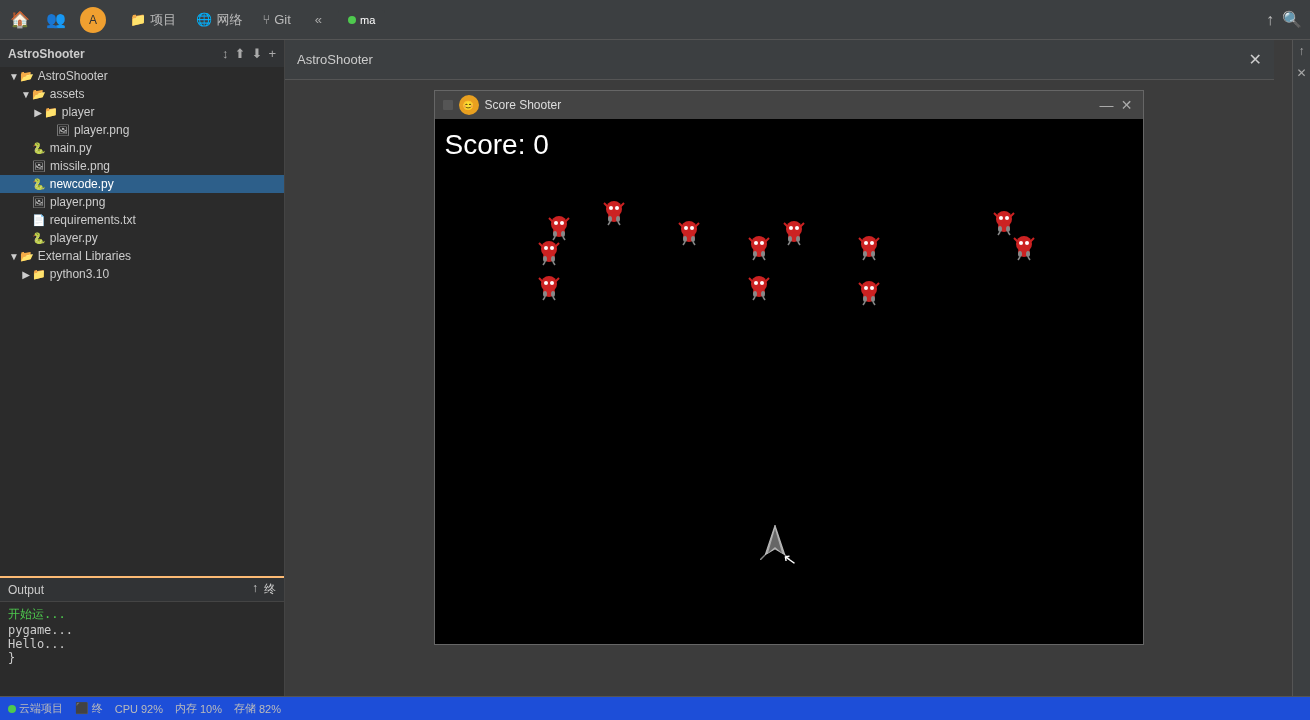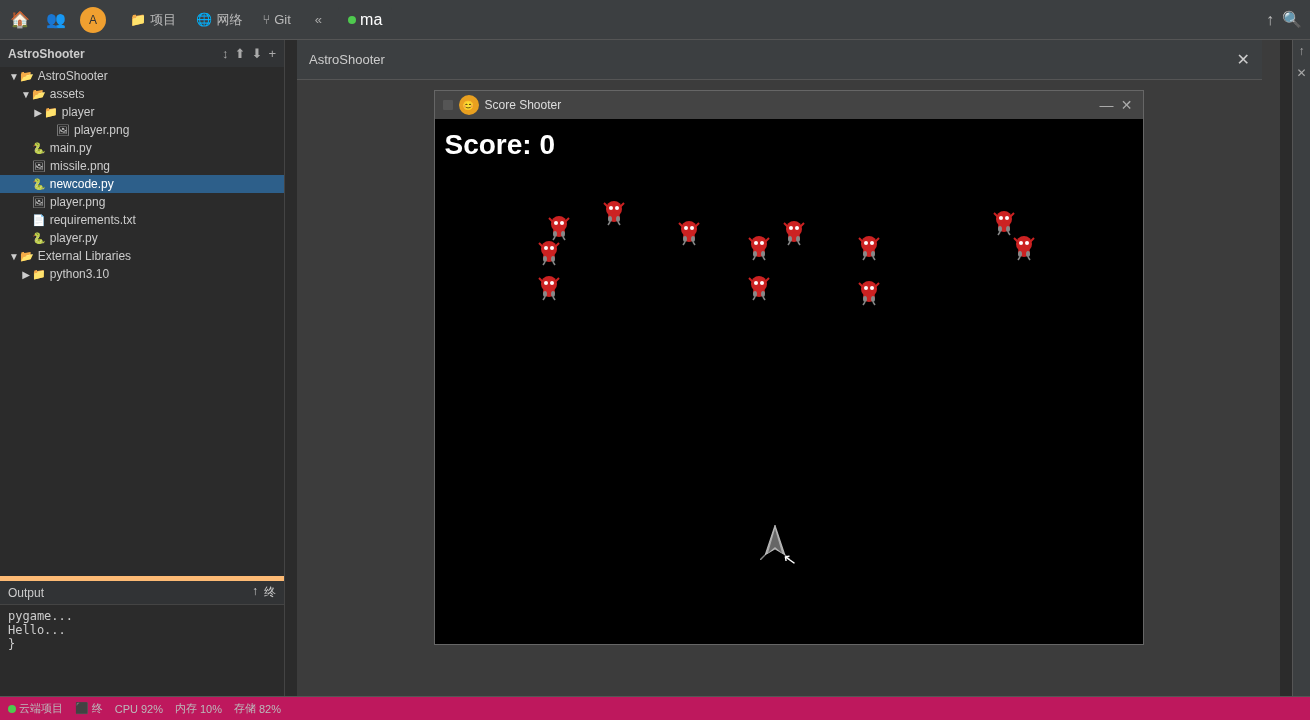--- a/index.html
+++ b/index.html
@@ -70,21 +70,21 @@
     .tab-bar {
       display: flex;
       align-items: center;
       margin-left: 8px;
       gap: 2px;
     }
     .tab-item {
       padding: 4px 10px;
       background: #4c5052;
       border-radius: 3px 3px 0 0;
-      font-size: 16px;
+      font-size: 11px;
       color: #ccc;
       cursor: pointer;
       display: flex;
       align-items: center;
       gap: 4px;
     }
     .tab-item.active { background: #3c3f41; color: #fff; }
     .top-bar-right {
       margin-left: auto;
       display: flex;
@@ -95,21 +95,20 @@
       color: #bbb;
       font-size: 16px;
       cursor: pointer;
     }
 
     
     .main-content {
       display: flex;
       flex: 1;
       overflow: hidden;
-      gap: 12px;
     }
 
     
     .sidebar {
       width: 285px;
       background: #2b2b2b;
       display: flex;
       flex-direction: column;
       flex-shrink: 0;
       border-right: 1px solid #444;
@@ -153,21 +152,21 @@
     }
     .tree-item.selected { background: #2d5f8a; color: #fff; }
     .tree-item .indent { display: inline-block; }
     .tree-item .icon { margin-right: 4px; font-size: 11px; }
     .tree-toggle { width: 12px; display: inline-block; text-align: center; font-size: 10px; }
 
     
     .output-panel {
       height: 120px;
       background: #2b2b2b;
-      border-top: 5px solid #fdba74;
+      border-top: 2px solid #fdba74;
       display: flex;
       flex-direction: column;
     }
     .output-header {
       display: flex;
       align-items: center;
       justify-content: space-between;
       padding: 3px 8px;
       background: #313335;
       border-bottom: 1px solid #444;
@@ -254,21 +253,21 @@
       flex: 1;
       background: #000;
       position: relative;
       overflow: hidden;
     }
     .game-score {
       position: absolute;
       top: 10px;
       left: 10px;
       font-size: 28px;
-      font-weight: bold;
+      font-weight: normal;
       color: #fff;
       font-family: sans-serif;
     }
 
     
     .right-panel {
       width: 18px;
       background: #3c3f41;
       display: flex;
       flex-direction: column;
@@ -279,21 +278,21 @@
     }
     .right-panel-icon {
       font-size: 12px;
       color: #aaa;
       cursor: pointer;
     }
 
     
     .status-bar {
       height: 24px;
-      background: #be185d;
+      background: #1d4ed8;
       display: flex;
       align-items: center;
       padding: 0 8px;
       font-size: 11px;
       color: #bbb;
       gap: 12px;
       flex-shrink: 0;
       border-top: 1px solid #555;
     }
     .status-item {
@@ -453,20 +452,21 @@
 
     <div class="output-panel">
       <div class="output-header">
         <span>Output</span>
         <div style="display:flex;gap:6px">
           <span style="cursor:pointer">↑</span>
           <span style="cursor:pointer">终</span>
         </div>
       </div>
       <div class="output-content">
+        <div class="output-green">开始运...</div>
         <div>pygame...</div>
         <div>Hello...</div>
         <div>}</div>
       </div>
     </div>
   </div>
 
   <div class="center-area">
 
     <div style="position:absolute;top:0;left:0;right:18px;height:40px;background:#3c3f41;display:flex;align-items:center;padding:0 12px;font-size:13px;color:#ccc;border-bottom:1px solid #555">

